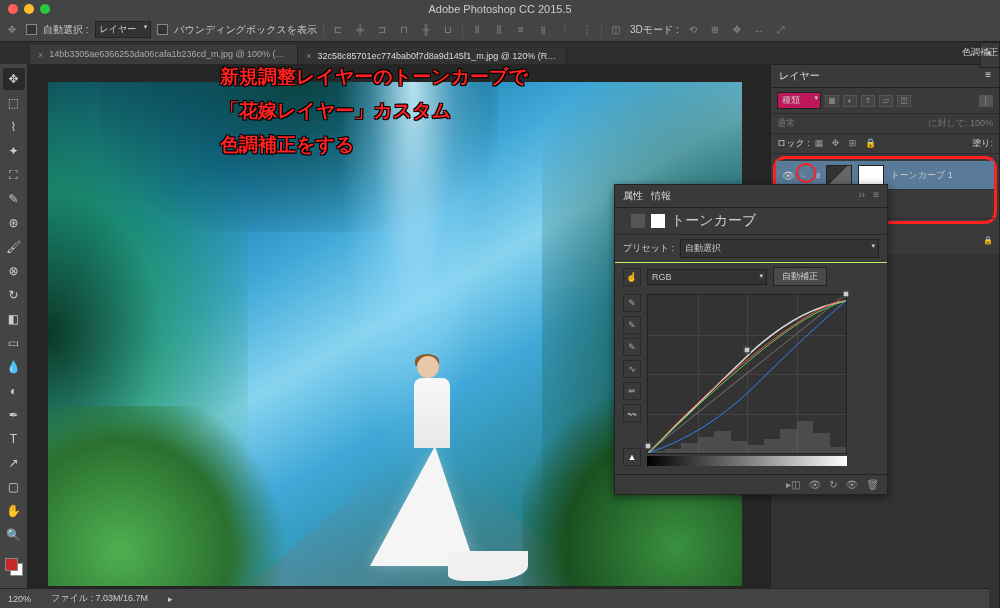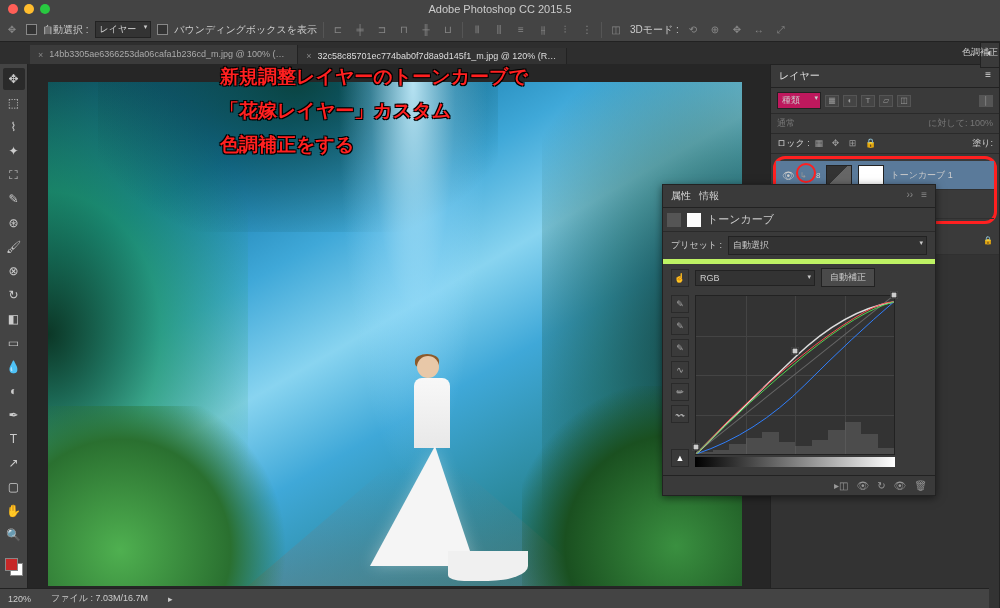--- a/index.html
+++ b/index.html
@@ -73,27 +73,27 @@
 .layer-thumb.mask { background: #fff; }
 .layer-thumb.bride-t { background: linear-gradient(180deg, #fff 40%, #ddd); }
 .layer-thumb.bg-t { background: linear-gradient(150deg, #0d4a5c, #3fa8d8); }
 .clip-ind { width: 10px; font-size: 8px; color: #999; }
 .red-circle { position: absolute; width: 20px; height: 20px; border: 2px solid #ff2020; border-radius: 50%; pointer-events: none; }
 
 .layers-highlighted-box { border: 3px solid #ff2020; border-radius: 12px; margin: 2px; padding: 2px 0; }
 
 .side-tab { position: absolute; right: 0; top: 42px; width: 20px; height: 26px; background: #3a3a3a; border:1px solid #222; writing-mode: vertical-rl; font-size: 9px; padding: 4px 2px; color: #ccc; display: flex; align-items: center; }
 
-.props-panel { position: absolute; left: 614px; top: 184px; width: 274px; background: #3a3a3a; border: 1px solid #222; box-shadow: 0 2px 8px rgba(0,0,0,0.5); margin-left: 48px; }
+.props-panel { position: absolute; left: 614px; top: 184px; width: 274px; background: #3a3a3a; border: 1px solid #222; box-shadow: 0 2px 8px rgba(0,0,0,0.5); }
 .props-header { display: flex; gap: 8px; padding: 4px 8px; font-size: 10px; border-bottom: 1px solid #222; }
 .props-header span:first-child { color: #ddd; }
 .props-header span:last-child { color: #888; }
-.props-sub { padding: 4px 4px; display: flex; gap: 6px; font-size: 11px; border-bottom: 1px solid #2a2a2a; align-items: center; }
+.props-sub { padding: 4px 16px; display: flex; gap: 6px; font-size: 14px; border-bottom: 1px solid #2a2a2a; align-items: center; }
 .curve-ic { width: 14px; height: 14px; background: #555; }
-.preset-row { padding: 4px 8px; display: flex; align-items: center; gap: 6px; font-size: 9px; border-bottom: 5px solid #bef264; }
+.preset-row { padding: 4px 8px; display: flex; align-items: center; gap: 6px; font-size: 9px; border-bottom: 1px solid #bef264; }
 .preset-sel { flex: 1; background: #333; border: 1px solid #222; padding: 2px 12px 2px 4px; font-size: 9px; color: #ccc; position: relative; }
 .preset-sel::after { content: "▾"; position: absolute; right: 3px; font-size: 7px; }
 .channel-row { padding: 4px 8px; display: flex; align-items: center; gap: 6px; }
 .channel-sel { width: 120px; background: #333; border: 1px solid #222; padding: 2px 12px 2px 4px; font-size: 9px; color: #ccc; position: relative; }
 .channel-sel::after { content: "▾"; position: absolute; right: 3px; font-size: 7px; }
 .auto-btn { background: #4a4a4a; border: 1px solid #222; padding: 2px 8px; font-size: 9px; color: #ccc; }
 .curve-body { display: flex; padding: 4px 8px 8px; gap: 6px; }
 .curve-tools { display: flex; flex-direction: column; gap: 4px; }
 .ct { width: 18px; height: 18px; background: #3a3a3a; border: 1px solid #2a2a2a; display: flex; align-items: center; justify-content: center; font-size: 9px; color: #aaa; }
 .curve-graph { width: 200px; height: 160px; background: #333; position: relative; border: 1px solid #222; }

